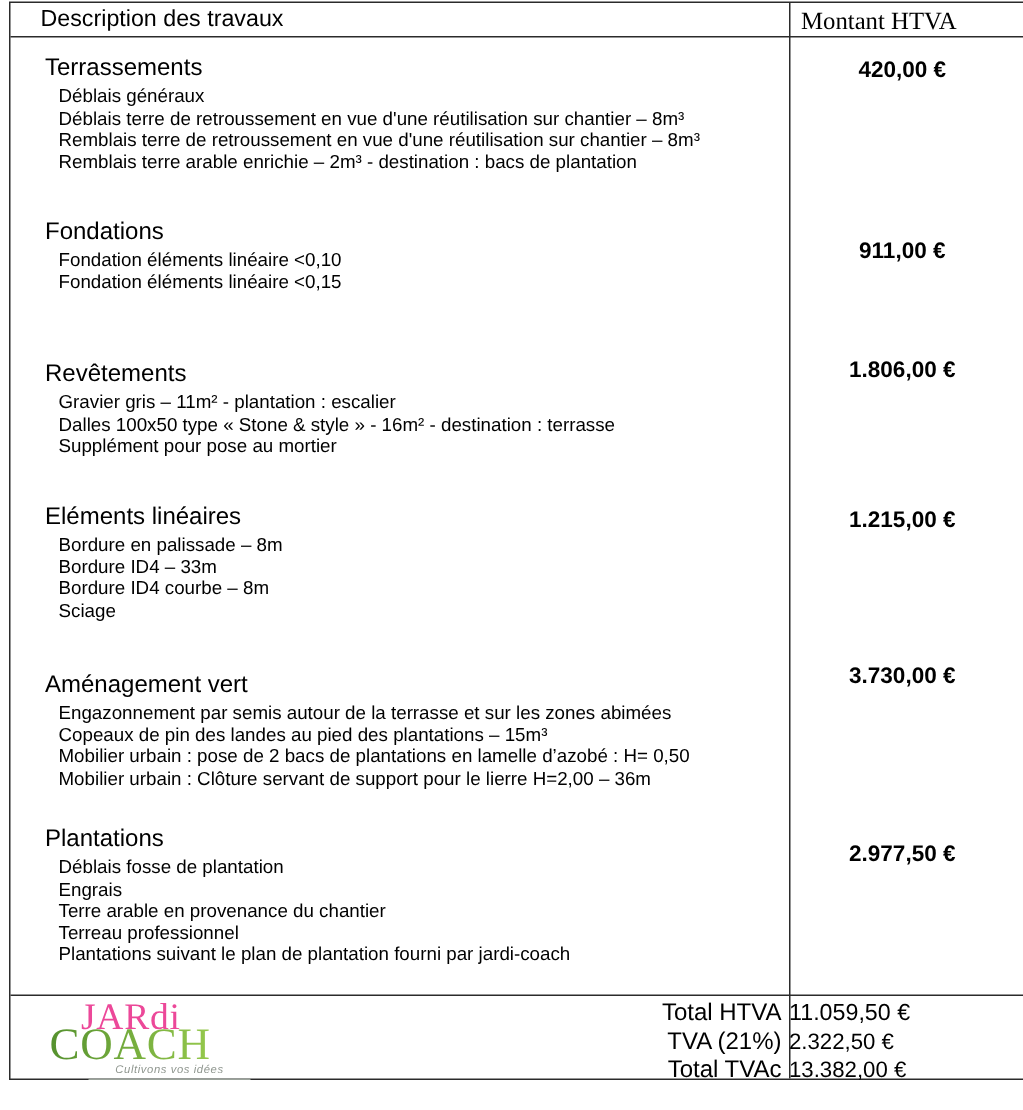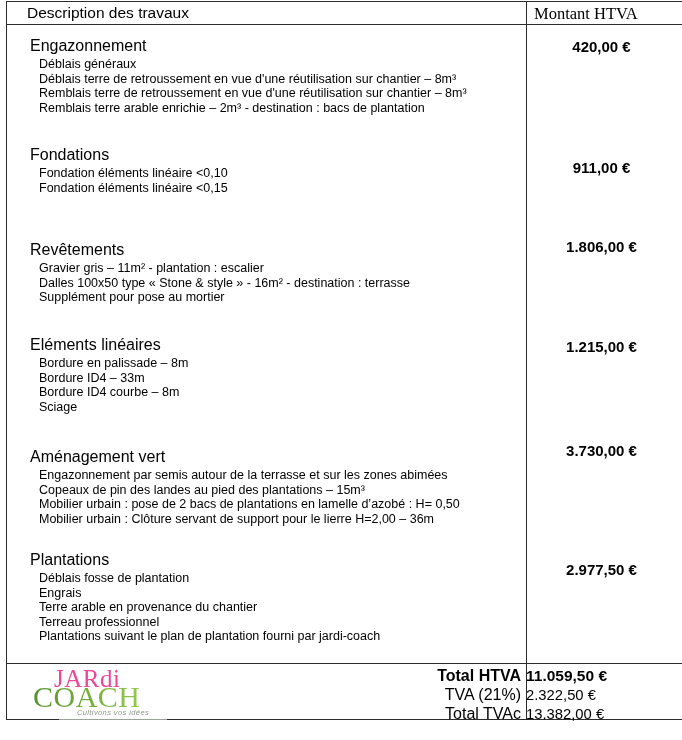--- a/index.html
+++ b/index.html
@@ -20,21 +20,21 @@
   .sec-body{padding-top:2px;}
   
   .amt{position:absolute;left:519px;right:0;text-align:center;padding-right:9px;
        font-size:15px;font-weight:bold;}
   
   .totals{position:absolute;left:0;right:0;top:661px;bottom:0;border-top:1px solid #2b2b2b;
           padding-top:2px;box-sizing:border-box;}
   .trow{display:flex;height:19.2px;align-items:center;}
   .tlabel{width:519px;text-align:right;padding-right:5px;font-size:16px;box-sizing:border-box;}
   .tvalue{flex:1;padding-right:9px;font-size:14.8px;}
-  .trow.bold .tlabel,.trow.bold .tvalue{font-weight:bold;}
+  .trow.bold .tlabel,.trow.bold .tvalue{font-weight:normal;}
   .trow.bold .tvalue{font-size:15.5px;}
   
   .logo{position:absolute;left:26px;top:664px;width:134px;line-height:1;}
   .logo-jardi{position:relative;z-index:2;margin-left:21px;
               font-family:"Liberation Serif",serif;font-size:25px;letter-spacing:0.5px;}
   .logo-coach{position:relative;z-index:1;margin-top:-9px;
               font-family:"Liberation Serif",serif;font-size:30px;letter-spacing:0.5px;}
   .logo-tagline{margin-left:26px;margin-top:-3px;text-align:center;font-size:7.5px;
                 letter-spacing:0.4px;padding-bottom:2px;border-bottom:1px solid #9aa29a;}
 </style>
@@ -45,21 +45,21 @@
   <div class="sheet">
 
     <div class="vdivider"></div>
 
     <div class="hdr">
       <div class="hdr-left">Description des travaux</div>
       <div class="hdr-right">Montant HTVA</div>
     </div>
 
     <section class="sec" style="top:34px">
-      <h2 class="sec-title">Engazonnement</h2>
+      <h2 class="sec-title">Terrassements</h2>
       <div class="sec-body">
         <p class="item">Déblais généraux</p>
         <p class="item">Déblais terre de retroussement en vue d'une réutilisation sur chantier – 8m³</p>
         <p class="item">Remblais terre de retroussement en vue d'une réutilisation sur chantier – 8m³</p>
         <p class="item">Remblais terre arable enrichie – 2m³ - destination : bacs de plantation</p>
       </div>
     </section>
     <div class="amt" style="top:36px">420,00 €</div>
 
     <section class="sec" style="top:143px">

